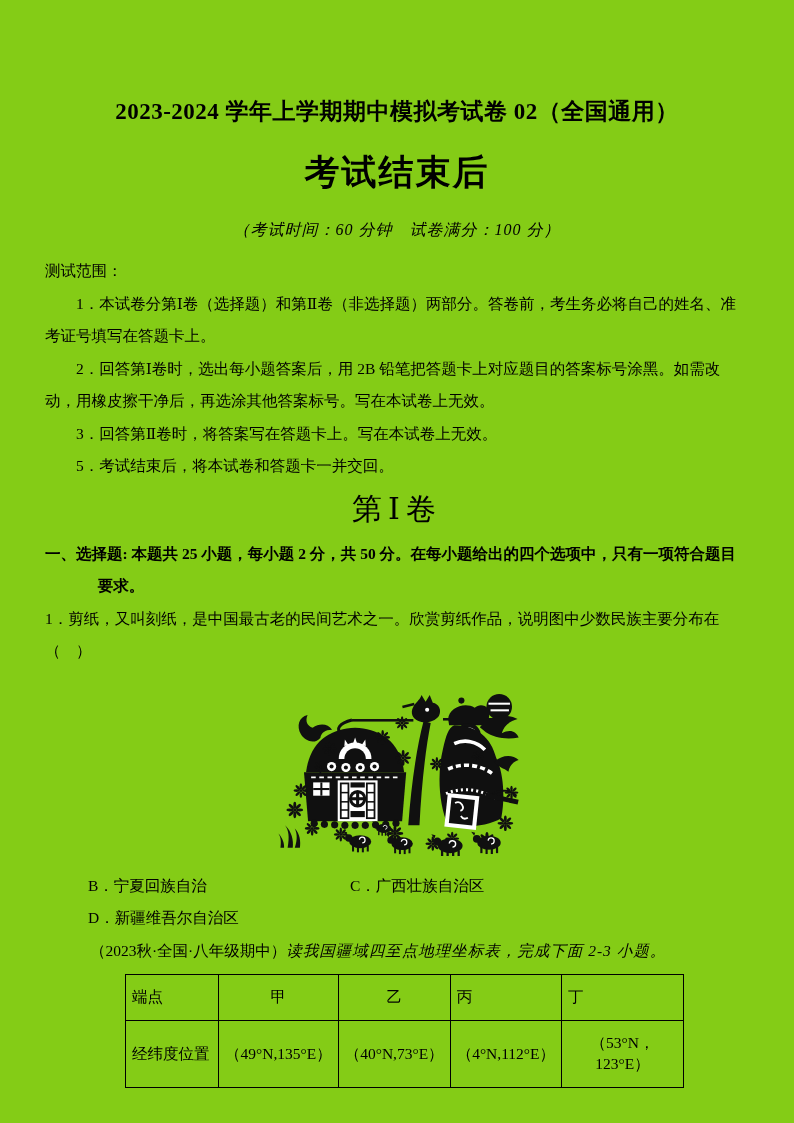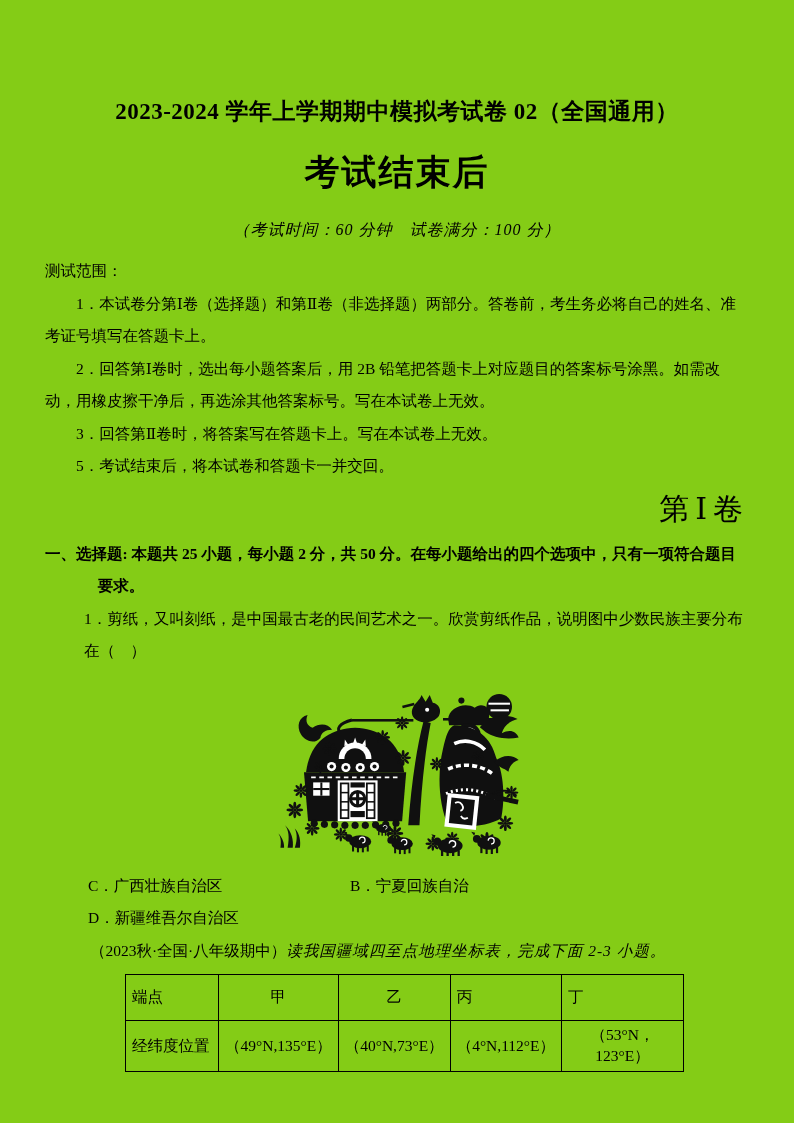--- a/index.html
+++ b/index.html
@@ -38,32 +38,32 @@
     letter-spacing:1px;
   }
 
   .notice { margin-top:14px; line-height:32.5px; }
   .notice-heading { }
   .notice-item { text-indent:2em; }
   .range-highlight { color:#c00000; font-weight:bold; }
 
   .section-heading {
     margin-top:6px;
-    text-align:right;
+    text-align:center;
     font-size:30px;
     letter-spacing:6px;
   }
   .instruction {
     margin-top:8px;
     font-weight:bold;
     line-height:32.5px;
     padding-left:3.4em;
     text-indent:-3.4em;
   }
-  .q1-text { margin-top:0; line-height:32.5px;margin-left:39px; }
+  .q1-text { margin-top:0; line-height:32.5px; }
 
   .figure-wrap { text-align:center; margin-top:4px; }
   .figure-wrap svg { display:inline-block; }
 
   .options {
     display:grid;
     grid-template-columns:262px 1fr;
     padding-left:43px;
     margin-top:10px;
     line-height:32.5px;
@@ -77,21 +77,21 @@
     margin-left:80px;
     margin-top:7px;
     border-collapse:collapse;
     table-layout:fixed;
   }
   table.coords td {
     border:1.5px solid #000;
     height:46px;
     font-size:15.5px;
     vertical-align:middle;
-    padding:4px 6px;
+    padding:12px 6px;
   }
   td.cell-left  { text-align:left; padding-left:9px; }
   td.cell-center{ text-align:center; }
 </style>
 </head>
 <body>
 
 <div class="page">
   <div class="content">
 
@@ -231,22 +231,22 @@
         <use href="#flw" transform="translate(250,100) scale(0.8)"></use>
         <use href="#shp" transform="translate(168,332) scale(0.8)"></use>
         <use href="#shp" transform="translate(250,336) scale(0.78)"></use>
         <use href="#shp" transform="translate(344,340) scale(0.9)"></use>
         <use href="#shp" transform="translate(420,334) scale(0.85)"></use>
         <use href="#shp" transform="translate(214,306) scale(0.55)"></use>
       </svg>
     </div>
 
     <div class="options">
+      <div class="option">B．宁夏回族自治</div>
       <div class="option">C．广西壮族自治区</div>
-      <div class="option">B．宁夏回族自治</div>
       <div class="option">D．新疆维吾尔自治区</div>
     </div>
 
     <div class="q-intro">
       <span>（2023秋·全国·八年级期中）</span><span class="kaiti">读我国疆域四至点地理坐标表，完成下面 2-3 小题。</span>
     </div>
 
     <table class="coords">
       <colgroup>
         <col style="width:93px">

